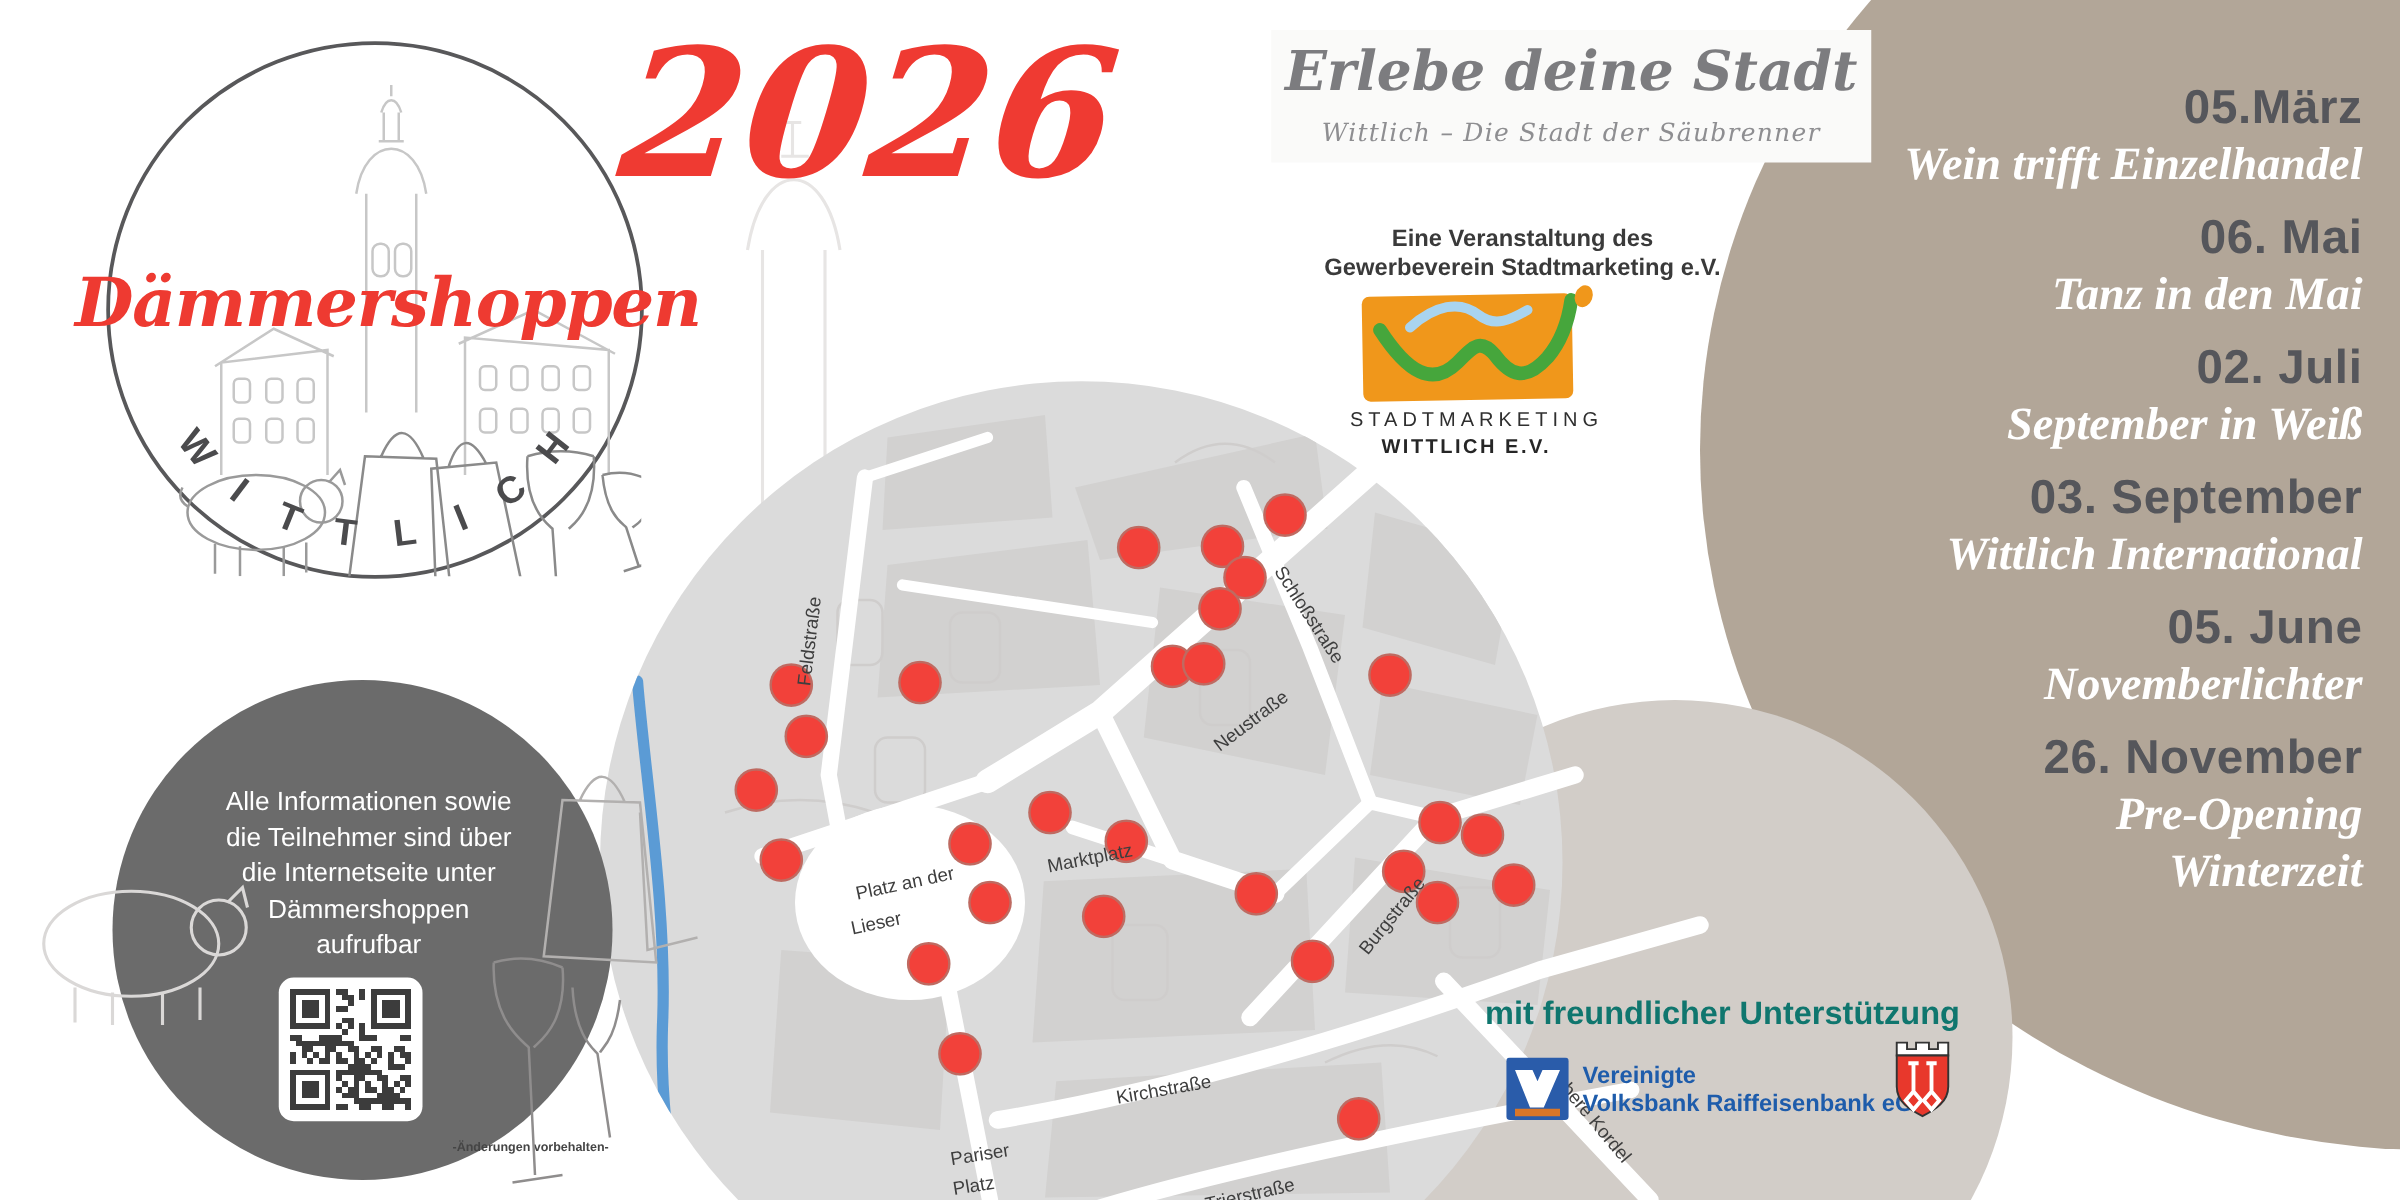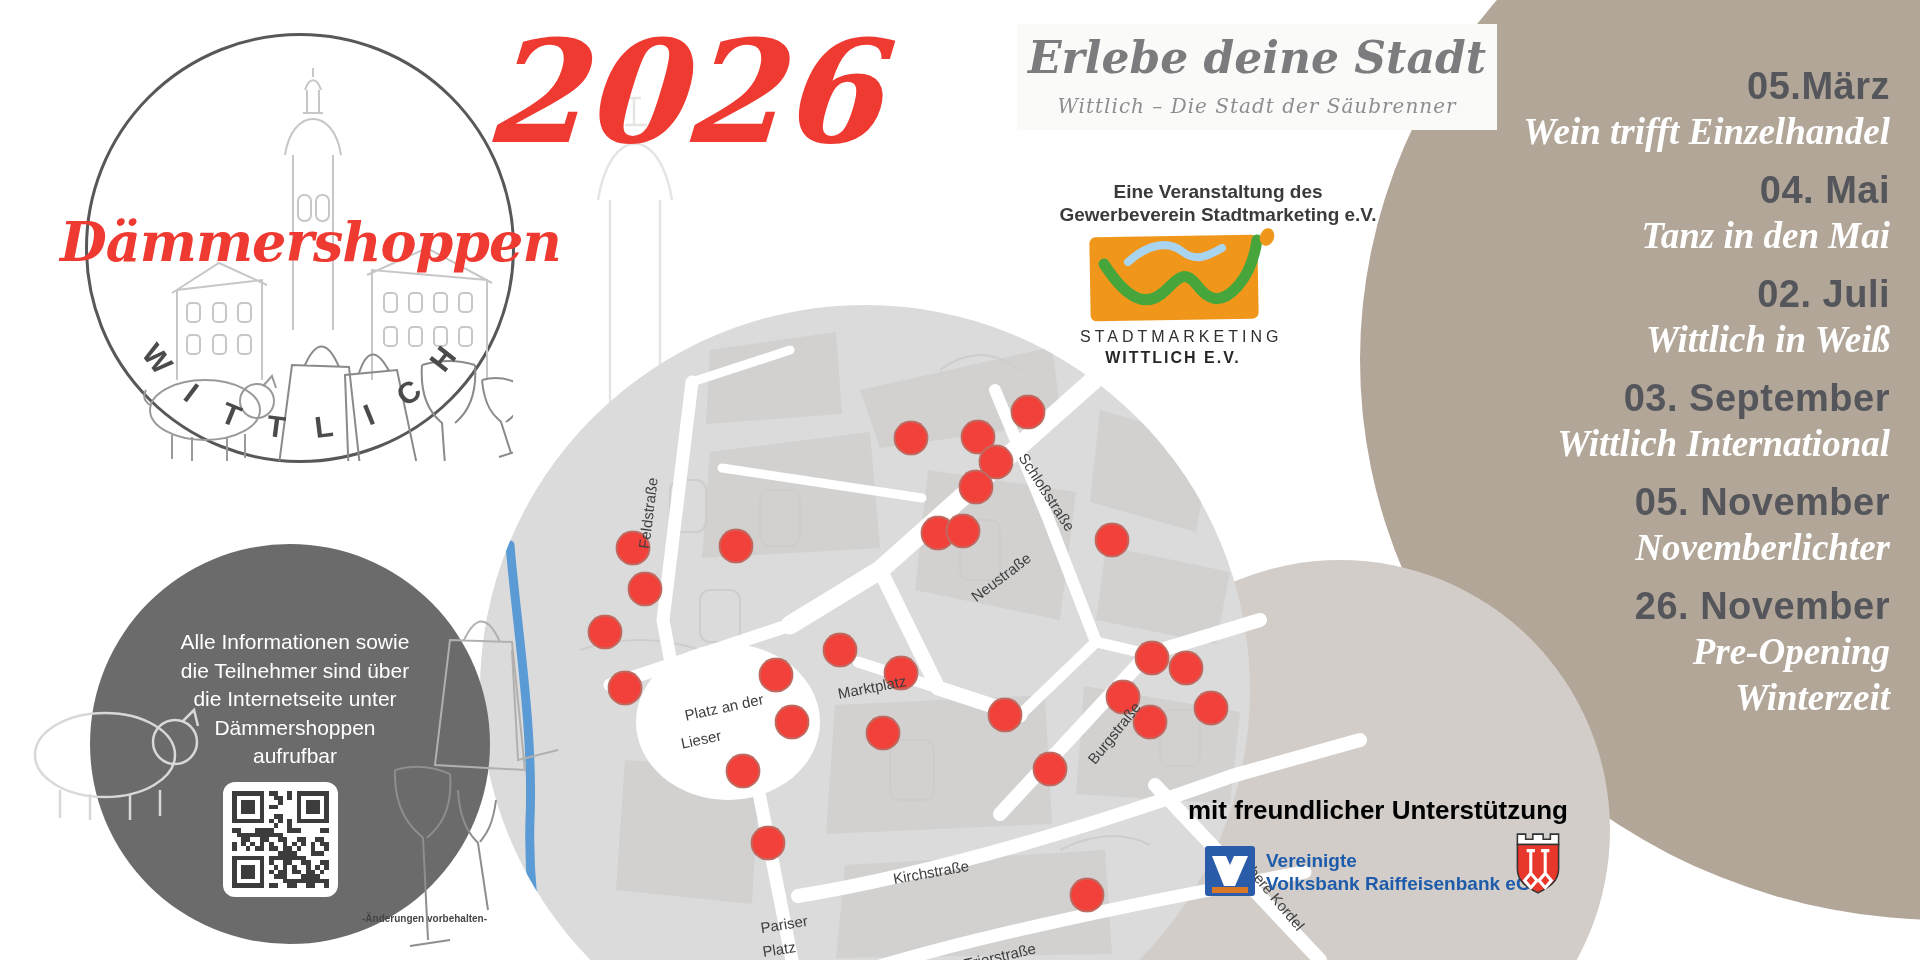--- a/index.html
+++ b/index.html
@@ -43,21 +43,21 @@
   .event{margin-bottom:13px;margin-left:12px;}
   .ev-date{font-size:38px;line-height:45px;font-weight:bold;color:#55565b;letter-spacing:.5px;}
   .ev-name{font-size:37px;line-height:46px;color:#ffffff;font-weight:600;white-space:pre-line;font-family:Liberation Serif, serif;}
 
   
   .street-label{font-size:15px;color:#3e3e3e;white-space:nowrap;}
   .map-dot{position:absolute;width:35px;height:35px;border-radius:50%;background:#f2413a;
            border:2px solid rgba(150,140,130,.55);box-sizing:border-box;transform:translate(-50%,-50%);}
 
   
-  .sup-heading{left:1188px;top:795px;font-size:26px;font-weight:bold;color:#000000;}
+  .sup-heading{left:1188px;top:795px;font-size:26px;font-weight:bold;color:#0f766e;}
   .bank-text{left:1266px;top:849px;color:#1e5cab;font-weight:bold;font-size:19px;line-height:23px;}
 </style>
 </head>
 <body>
 
 <div class="stage">
 
   <svg class="abs" style="left:530px;top:80px;" width="520" height="380" viewBox="0 0 520 380" fill="none" stroke="#e7e5e4" stroke-width="2.5">
     <path d="M80 360 V120 M130 360 V120"></path>
     <path d="M68 120 C80 45 130 45 142 120"></path>
@@ -393,33 +393,33 @@
   </svg>
   <div class="abs org-cap1">STADTMARKETING</div>
   <div class="abs org-cap2">WITTLICH E.V.</div>
 
   <div class="abs events">
     <div class="event">
       <div class="ev-date">05.März</div>
       <div class="ev-name script">Wein trifft Einzelhandel</div>
     </div>
     <div class="event">
-      <div class="ev-date">04. Mai</div>
+      <div class="ev-date">06. Mai</div>
       <div class="ev-name script">Tanz in den Mai</div>
     </div>
     <div class="event">
       <div class="ev-date">02. Juli</div>
-      <div class="ev-name script">Wittlich in Weiß</div>
+      <div class="ev-name script">September in Weiß</div>
     </div>
     <div class="event">
       <div class="ev-date">03. September</div>
       <div class="ev-name script">Wittlich International</div>
     </div>
     <div class="event">
-      <div class="ev-date">05. November</div>
+      <div class="ev-date">05. June</div>
       <div class="ev-name script">Novemberlichter</div>
     </div>
     <div class="event">
       <div class="ev-date">26. November</div>
       <div class="ev-name script">Pre-Opening
 Winterzeit</div>
     </div>
   </div>
 
   <div class="abs sup-heading">mit freundlicher Unterstützung</div>

